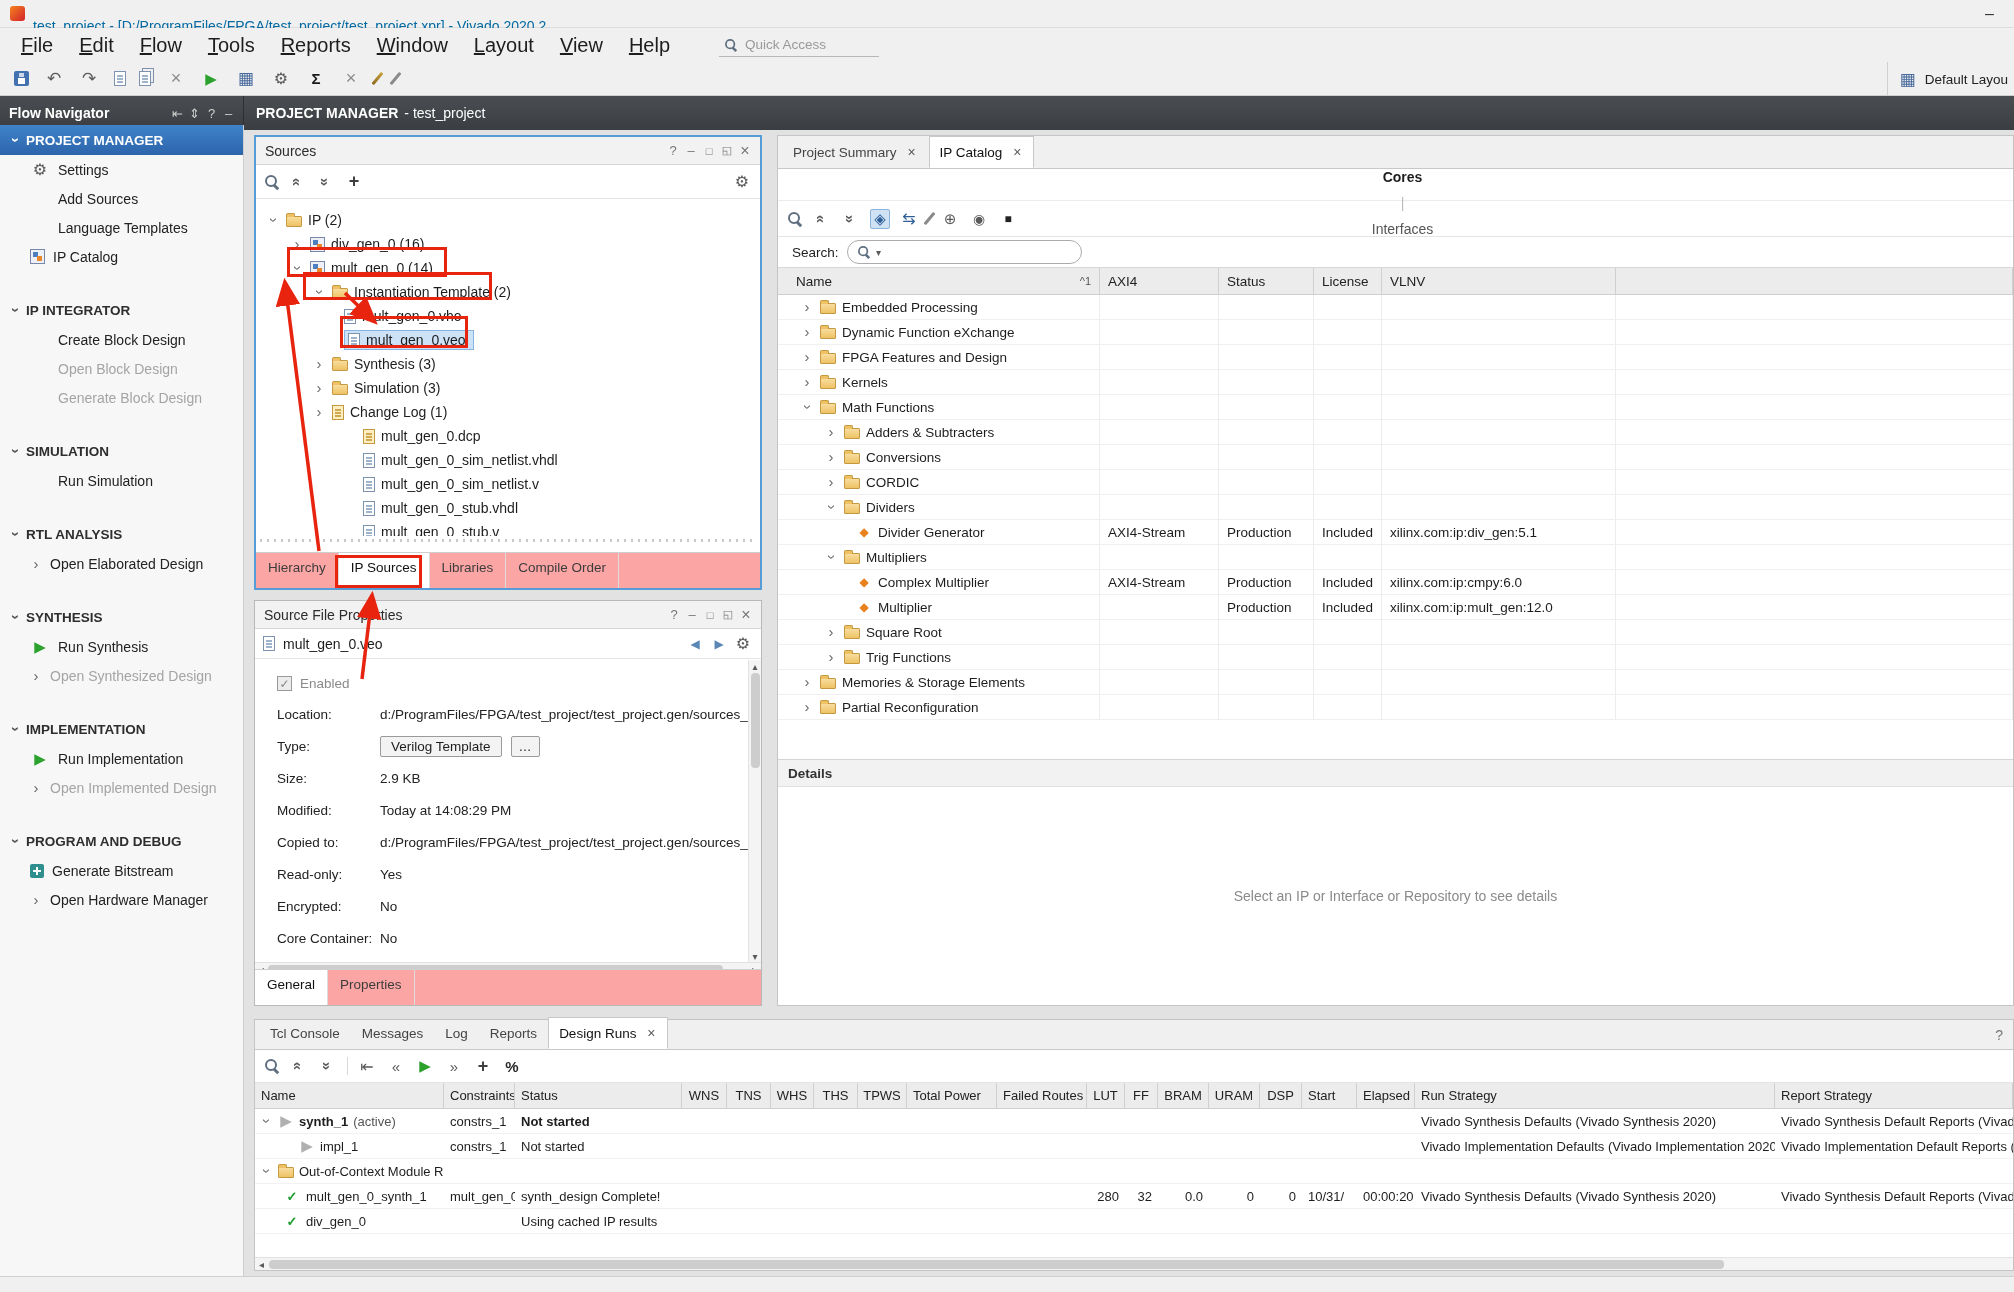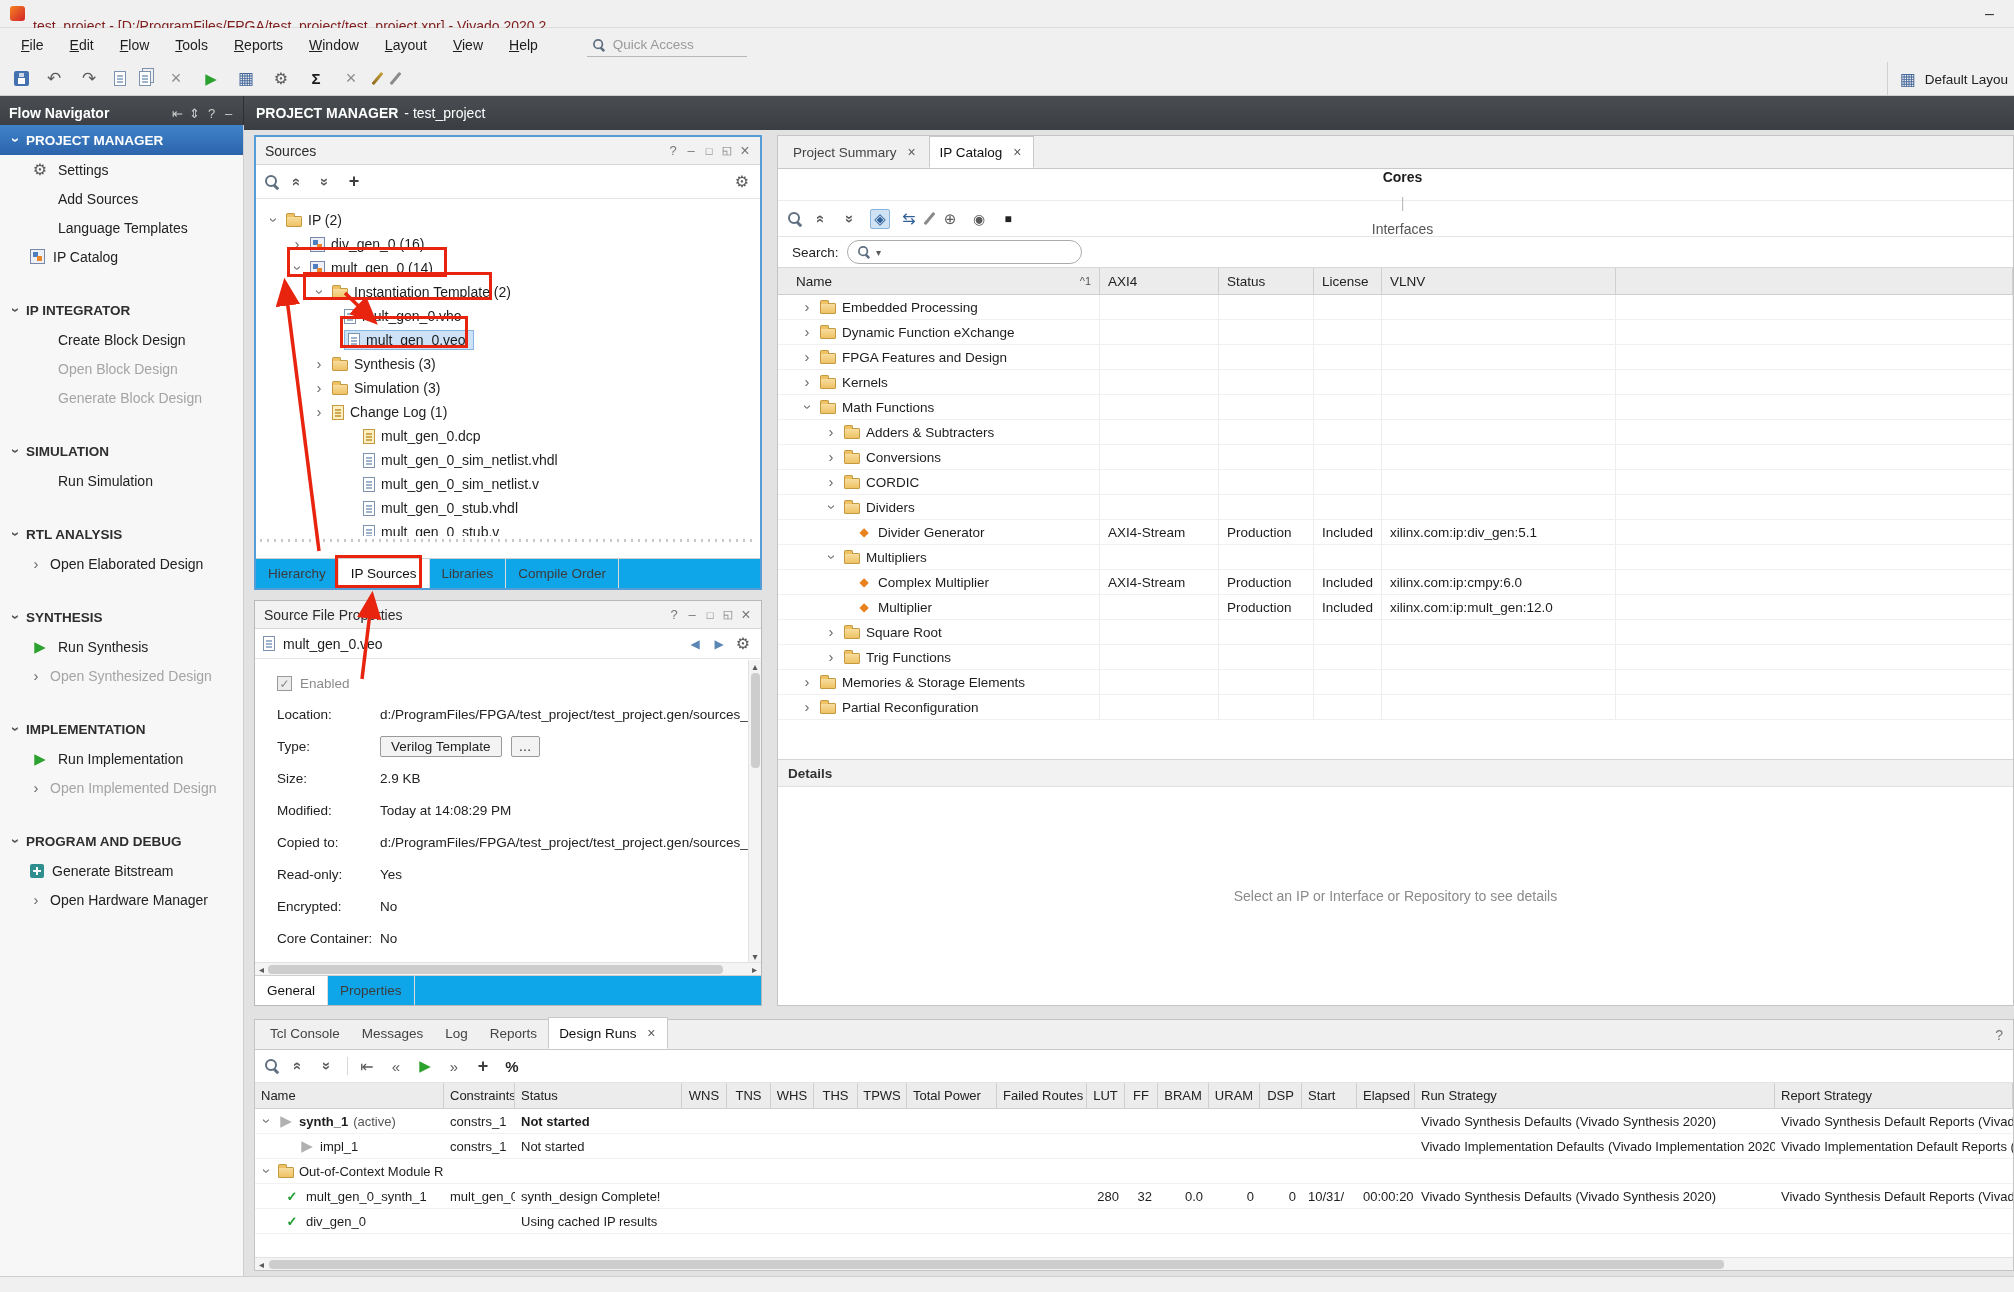--- a/index.html
+++ b/index.html
@@ -69,25 +69,25 @@
   .i-bit { width:14px; height:14px; background:#2f8f8f; border-radius:2px; position:relative; flex:none; }
   .i-bit::before { content:""; position:absolute; inset:3px; background:
      linear-gradient(#fff,#fff) center/100% 2px no-repeat,
      linear-gradient(#fff,#fff) center/2px 100% no-repeat; }
 
   .cbox { width:15px; height:15px; border:1px solid #9a9a9a; background:#ececec; display:inline-flex; align-items:center; justify-content:center; color:#8a8a8a; font-size:12px; flex:none; }
   .cbox::before { content:"✓"; }
 
   
   .titlebar { position:absolute; left:0; top:0; width:100%; height:28px; background:#f0f0f0; border-bottom:1px solid #dcdcdc; display:flex; align-items:center; gap:8px; padding:0 10px; }
-  .titlebar .ttl { font-size:14px; color:#7f1d1d;margin-top:24px; }
+  .titlebar .ttl { font-size:14px; color:#0369a1;margin-top:24px; }
   .titlebar .winmin { margin-left:auto; color:#333; font-size:16px; padding:0 10px; }
 
   .menubar { position:absolute; left:0; top:28px; width:100%; height:34px; background:#f0f0f0; display:flex; align-items:center; padding-left:8px; }
-  .mi { padding:0 13px; line-height:34px; font-size:14px; color:#1d1d1d; }
+  .mi { padding:0 13px; line-height:34px; font-size:20px; color:#1d1d1d; }
   .mi::first-letter { text-decoration:underline; }
   .qa { margin-left:36px; display:flex; align-items:center; gap:6px; border-bottom:1px solid #b8b8b8; height:24px; width:160px; padding:0 4px; }
   .qa input { border:none; outline:none; background:transparent; font-family:inherit; font-size:13.5px; color:#555; width:110px; }
   .qa input::placeholder { color:#999; }
 
   .toolbar { position:absolute; left:0; top:62px; width:100%; height:34px; background:#f0f0f0; border-bottom:1px solid #cfcfcf; display:flex; align-items:center; gap:15px; padding-left:14px; overflow:hidden; }
   .deflay { position:absolute; right:0; top:0; height:34px; display:flex; align-items:center; gap:7px; padding:0 6px 0 10px; border-left:1px solid #d0d0d0; white-space:nowrap; font-size:13.5px; color:#222; background:#f0f0f0; }
 
   
   .dkhdr { position:absolute; top:96px; height:34px; background:linear-gradient(#4a4d52,#3a3d41); color:#fff; display:flex; align-items:center; font-size:14px; }
@@ -118,21 +118,21 @@
 
   
   #sources { left:254px; top:135px; width:508px; height:455px; border:2px solid #569cd6; }
   .tree { position:absolute; top:65px; left:0; right:0; bottom:52px; overflow:hidden; padding-top:6px; }
   .trow { height:24px; display:flex; align-items:center; gap:6px; font-size:14px; white-space:nowrap; }
   .trow.l0 { padding-left:10px; } .trow.l1 { padding-left:34px; } .trow.l2 { padding-left:56px; } .trow.l3 { padding-left:88px; }
   .trow.noexp { padding-left:70px;margin-left:37px; }
   .selwrap { display:inline-flex; align-items:center; gap:6px; background:#cde2f7; border:1px solid #86b4e3; padding:1px 7px 1px 3px; }
   .splitdots { position:absolute; bottom:44px; left:4px; right:4px; height:8px; display:flex; align-items:center; }
   .splitdots::before { content:""; width:100%; height:3px; background:repeating-linear-gradient(90deg,#c9c9c9 0 2px,transparent 2px 7px); }
-  .stabs { position:absolute; bottom:0; left:0; right:0; height:30px; background:#0ea5e9; border-top:1px solid #cfcfcf; display:flex; }
+  .stabs { position:absolute; bottom:0; left:0; right:0; height:36px; background:#fca5a5; border-top:1px solid #cfcfcf; display:flex; }
   .stab { padding:0 12px; line-height:29px; font-size:13.5px; color:#3c3c3c; border-right:1px solid #dcdcdc; }
   .stab.active { background:#fff; color:#111; }
   .hscroll { position:absolute; left:0; right:0; height:13px; background:#f4f4f4; border-top:1px solid #e2e2e2; display:flex; align-items:center; }
   .hscroll .thumb { height:9px; background:#cdcdcd; border-radius:4px; }
   .vscroll { position:absolute; width:13px; background:#f4f4f4; border-left:1px solid #e2e2e2; }
   .vscroll .thumb { position:absolute; left:2px; width:9px; background:#cdcdcd; border-radius:4px; }
 
   
   #props { left:254px; top:600px; width:508px; height:406px; }
   .filerow { height:30px; display:flex; align-items:center; gap:8px; padding:0 8px; border-bottom:1px solid #e4e4e4; font-size:14px; }

